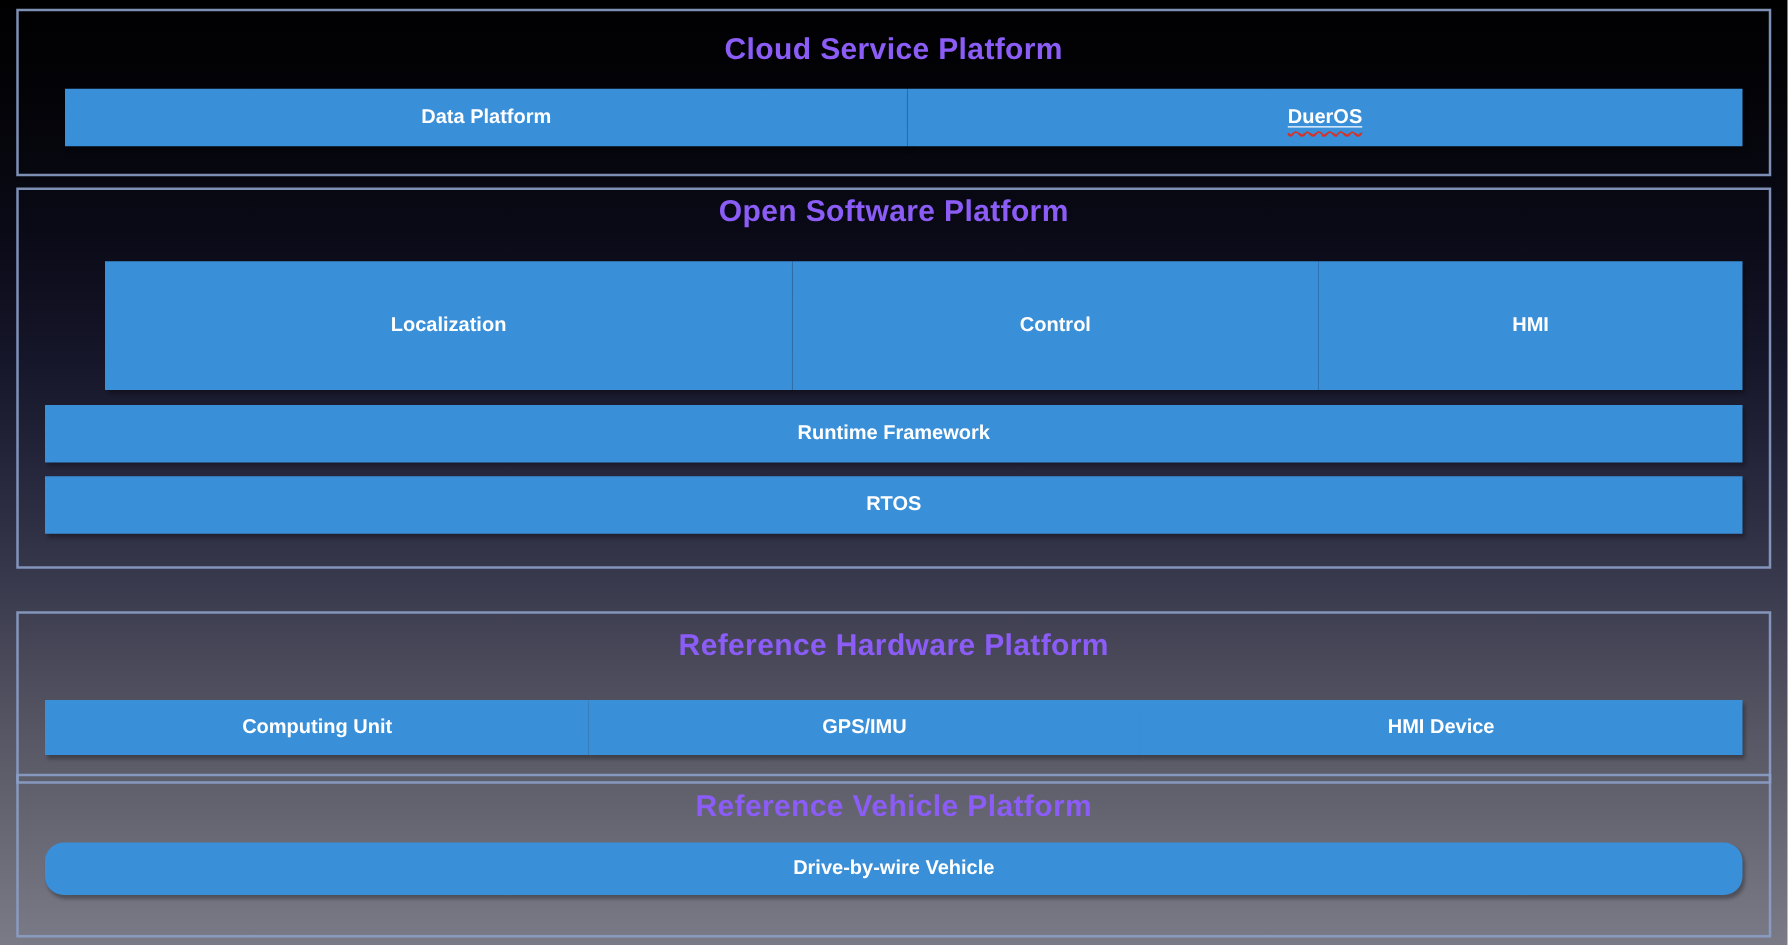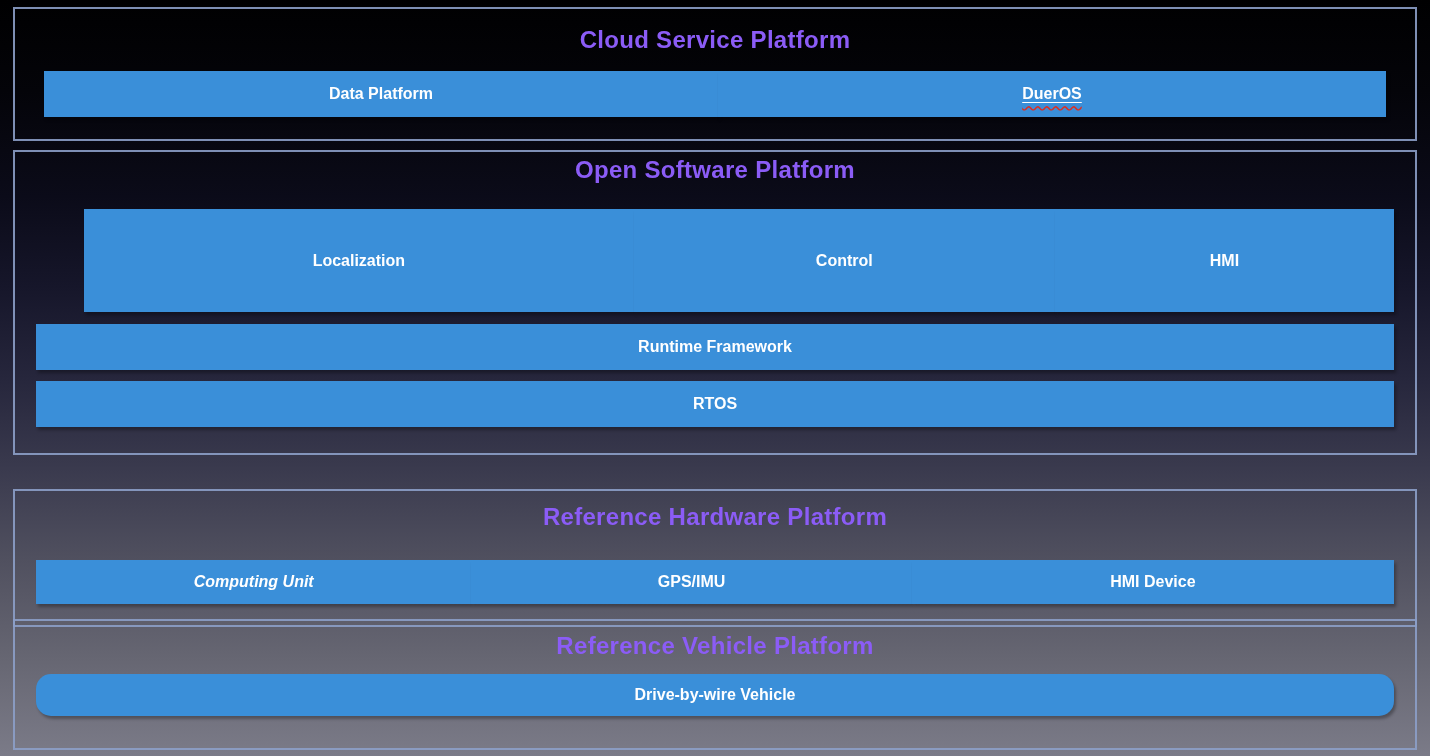--- a/index.html
+++ b/index.html
@@ -45,21 +45,21 @@
     line-height: 32px;
     letter-spacing: 0.3px;
   }
   #section-cloud    .section-title { margin-top: 15px; }
   #section-software .section-title { margin-top: 2px; }
   #section-hardware .section-title { margin-top: 10px; }
   #section-vehicle  .section-title { margin-top: 9px; }
 
   .box-row {
     display: flex;
-    justify-content: center;
+    justify-content: flex-end;
     align-items: stretch;
   }
   .blue-box {
     display: flex;
     align-items: center;
     justify-content: center;
     background: #3a8fd9;
     color: #ffffff;
     font-size: 16px;
     font-weight: bold;
@@ -76,21 +76,21 @@
   
   #row-software-top { margin-top: 23px; height: 103px; }
   #box-localization { width: 590px; margin-left: 48px; }
   #box-control      { width: 452px; }
   #box-hmi          { width: 364px; }
   #box-runtime { margin-top: 12px; height: 46px; }
   #box-rtos    { margin-top: 11px; height: 46px; }
 
   
   #row-hardware { margin-top: 27px; height: 44px; }
-  #box-computing-unit { width: 437px; font-style: italic; }
+  #box-computing-unit { width: 437px; }
   #box-gps-imu        { width: 442px; }
   #box-hmi-device     { width: 484px; }
 
   
   #box-drive-by-wire { margin-top: 12px; height: 42px; border-radius: 15px; }
 
   
   .squiggle {
     text-decoration-line: underline;
     text-decoration-style: wavy;

